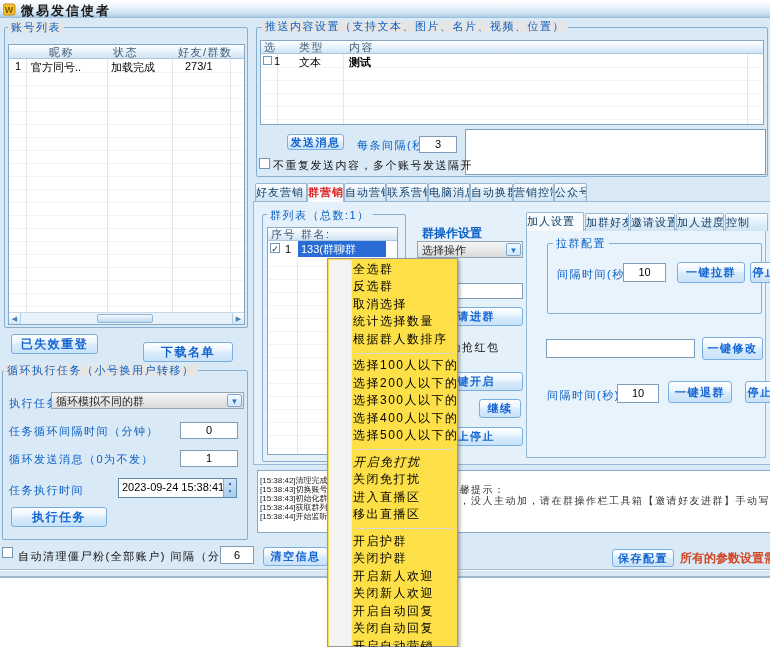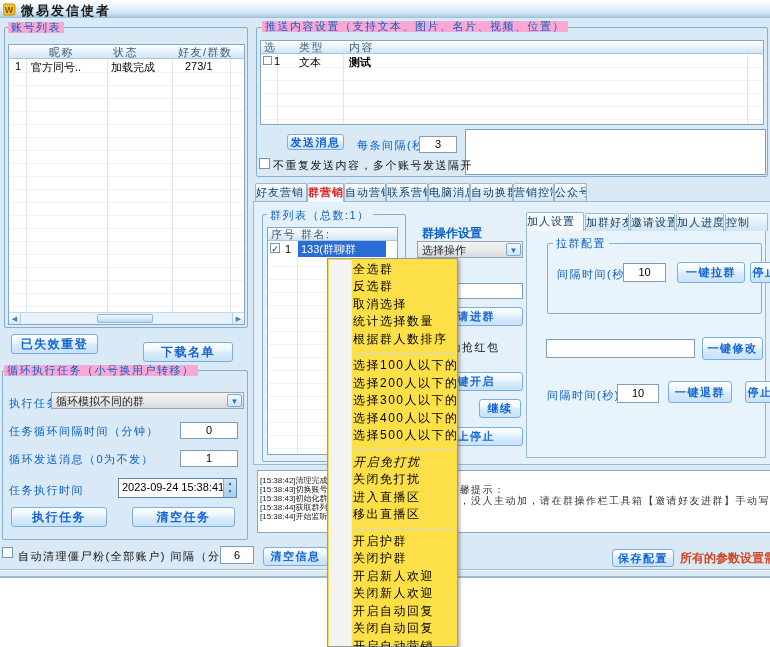--- a/index.html
+++ b/index.html
@@ -1,21 +1,21 @@
 <!DOCTYPE html>
 <html><head><meta charset="utf-8"><style>
 *{margin:0;padding:0;box-sizing:border-box;font-family:"Liberation Sans",sans-serif;}
 html,body{width:770px;height:647px;background:#fff;overflow:hidden;}
 #stage{position:relative;width:770px;height:647px;background:#fff;overflow:hidden;}
 .abs{position:absolute;}
 .win{left:0;top:0;width:772px;height:578px;background:#d9e9f6;}
 .titlebar{left:0;top:0;width:772px;height:18px;background:linear-gradient(#fefeff,#eef6fc 35%,#d5e7f4 70%,#b9d5ea 92%,#a9cbe4);border-bottom:1px solid #9dc0dc;}
 .title-txt{left:21px;top:2px;font-size:12px;font-weight:bold;color:#1a1a1a;}
 .grp{border:1px solid #84aed2;border-radius:2px;}
-.grplab{font-size:11px;color:#0a5fc4;background:#f9a8d4;padding:0 3px;line-height:11px;letter-spacing:1.5px;}
+.grplab{font-size:11px;color:#0a5fc4;background:#e5e5e5;padding:0 3px;line-height:11px;letter-spacing:1.5px;}
 .tbl{background:#fff;border:1px solid #86a7c4;}
 .thead{position:absolute;left:0;top:0;right:0;height:14px;background:linear-gradient(#ffffff,#e8f2fa 50%,#d2e5f4);border-bottom:1px solid #a8c6dd;}
 .th{position:absolute;top:1px;font-size:11px;color:#3c5a74;line-height:12px;letter-spacing:1.5px;}
 .colline{position:absolute;top:0;bottom:0;width:1px;background:#dde8f0;}
 .rowlines{position:absolute;left:0;right:0;background:repeating-linear-gradient(#ffffff 0,#ffffff 12px,#f3f4f6 12px,#f3f4f6 13px);}
 .btn{position:absolute;border:1px solid #7aade0;border-radius:3px;background:linear-gradient(#ffffff,#ecf6fe 40%,#d8ebfb 55%,#c8e2f8);color:#1464d2;font-weight:bold;font-size:12px;text-align:center;letter-spacing:1.5px;}
 .inp{position:absolute;background:#fff;border:1px solid #7f9db9;font-size:11px;color:#000;}
 .lab{position:absolute;font-size:11px;color:#0a5fc4;white-space:nowrap;letter-spacing:1.5px;}
 .labk{position:absolute;font-size:11px;color:#111;white-space:nowrap;letter-spacing:1.5px;}
 .cb{position:absolute;width:11px;height:11px;background:#fff;border:1px solid #7396b4;}
@@ -76,21 +76,20 @@
 <div class="lab" style="left:9px;top:424px;">任务循环间隔时间（分钟）</div>
 <div class="inp" style="left:180px;top:422px;width:58px;height:17px;text-align:center;line-height:15px;">0</div>
 <div class="lab" style="left:9px;top:452px;">循环发送消息（0为不发）</div>
 <div class="inp" style="left:180px;top:450px;width:58px;height:17px;text-align:center;line-height:15px;">1</div>
 <div class="lab" style="left:9px;top:483px;">任务执行时间</div>
 <div class="inp" style="left:118px;top:478px;width:119px;height:20px;line-height:17px;border-color:#5f87a8;">
   <span style="position:absolute;left:3px;font-size:11px;">2023-09-24 15:38:41</span>
   <span style="position:absolute;right:0;top:0;width:13px;height:100%;background:linear-gradient(#cfe4f6,#a9cdec);border-left:1px solid #86abd0;color:#1a5dbe;font-size:5px;text-align:center;line-height:8px;">▲<br>▼</span>
 </div>
 <div class="btn" style="left:11px;top:507px;width:96px;height:20px;line-height:18px;">执行任务</div>
-<div class="btn" style="left:132px;top:507px;width:103px;height:20px;line-height:18px;">清空任务</div>
 
 <div class="cb" style="left:2px;top:547px;"></div>
 <div class="labk" style="left:18px;top:549px;">自动清理僵尸粉(全部账户)  间隔（分钟）</div>
 <div class="inp" style="left:220px;top:546px;width:34px;height:18px;text-align:center;line-height:16px;">6</div>
 
 <div class="abs grp" style="left:256px;top:27px;width:512px;height:150px;"></div>
 <div class="abs grplab" style="left:262px;top:21px;">推送内容设置（支持文本、图片、名片、视频、位置）</div>
 <div class="abs tbl" style="left:260px;top:40px;width:504px;height:85px;">
   <div class="rowlines" style="top:14px;height:68px;"></div>
   <div class="colline" style="left:16px;"></div>

